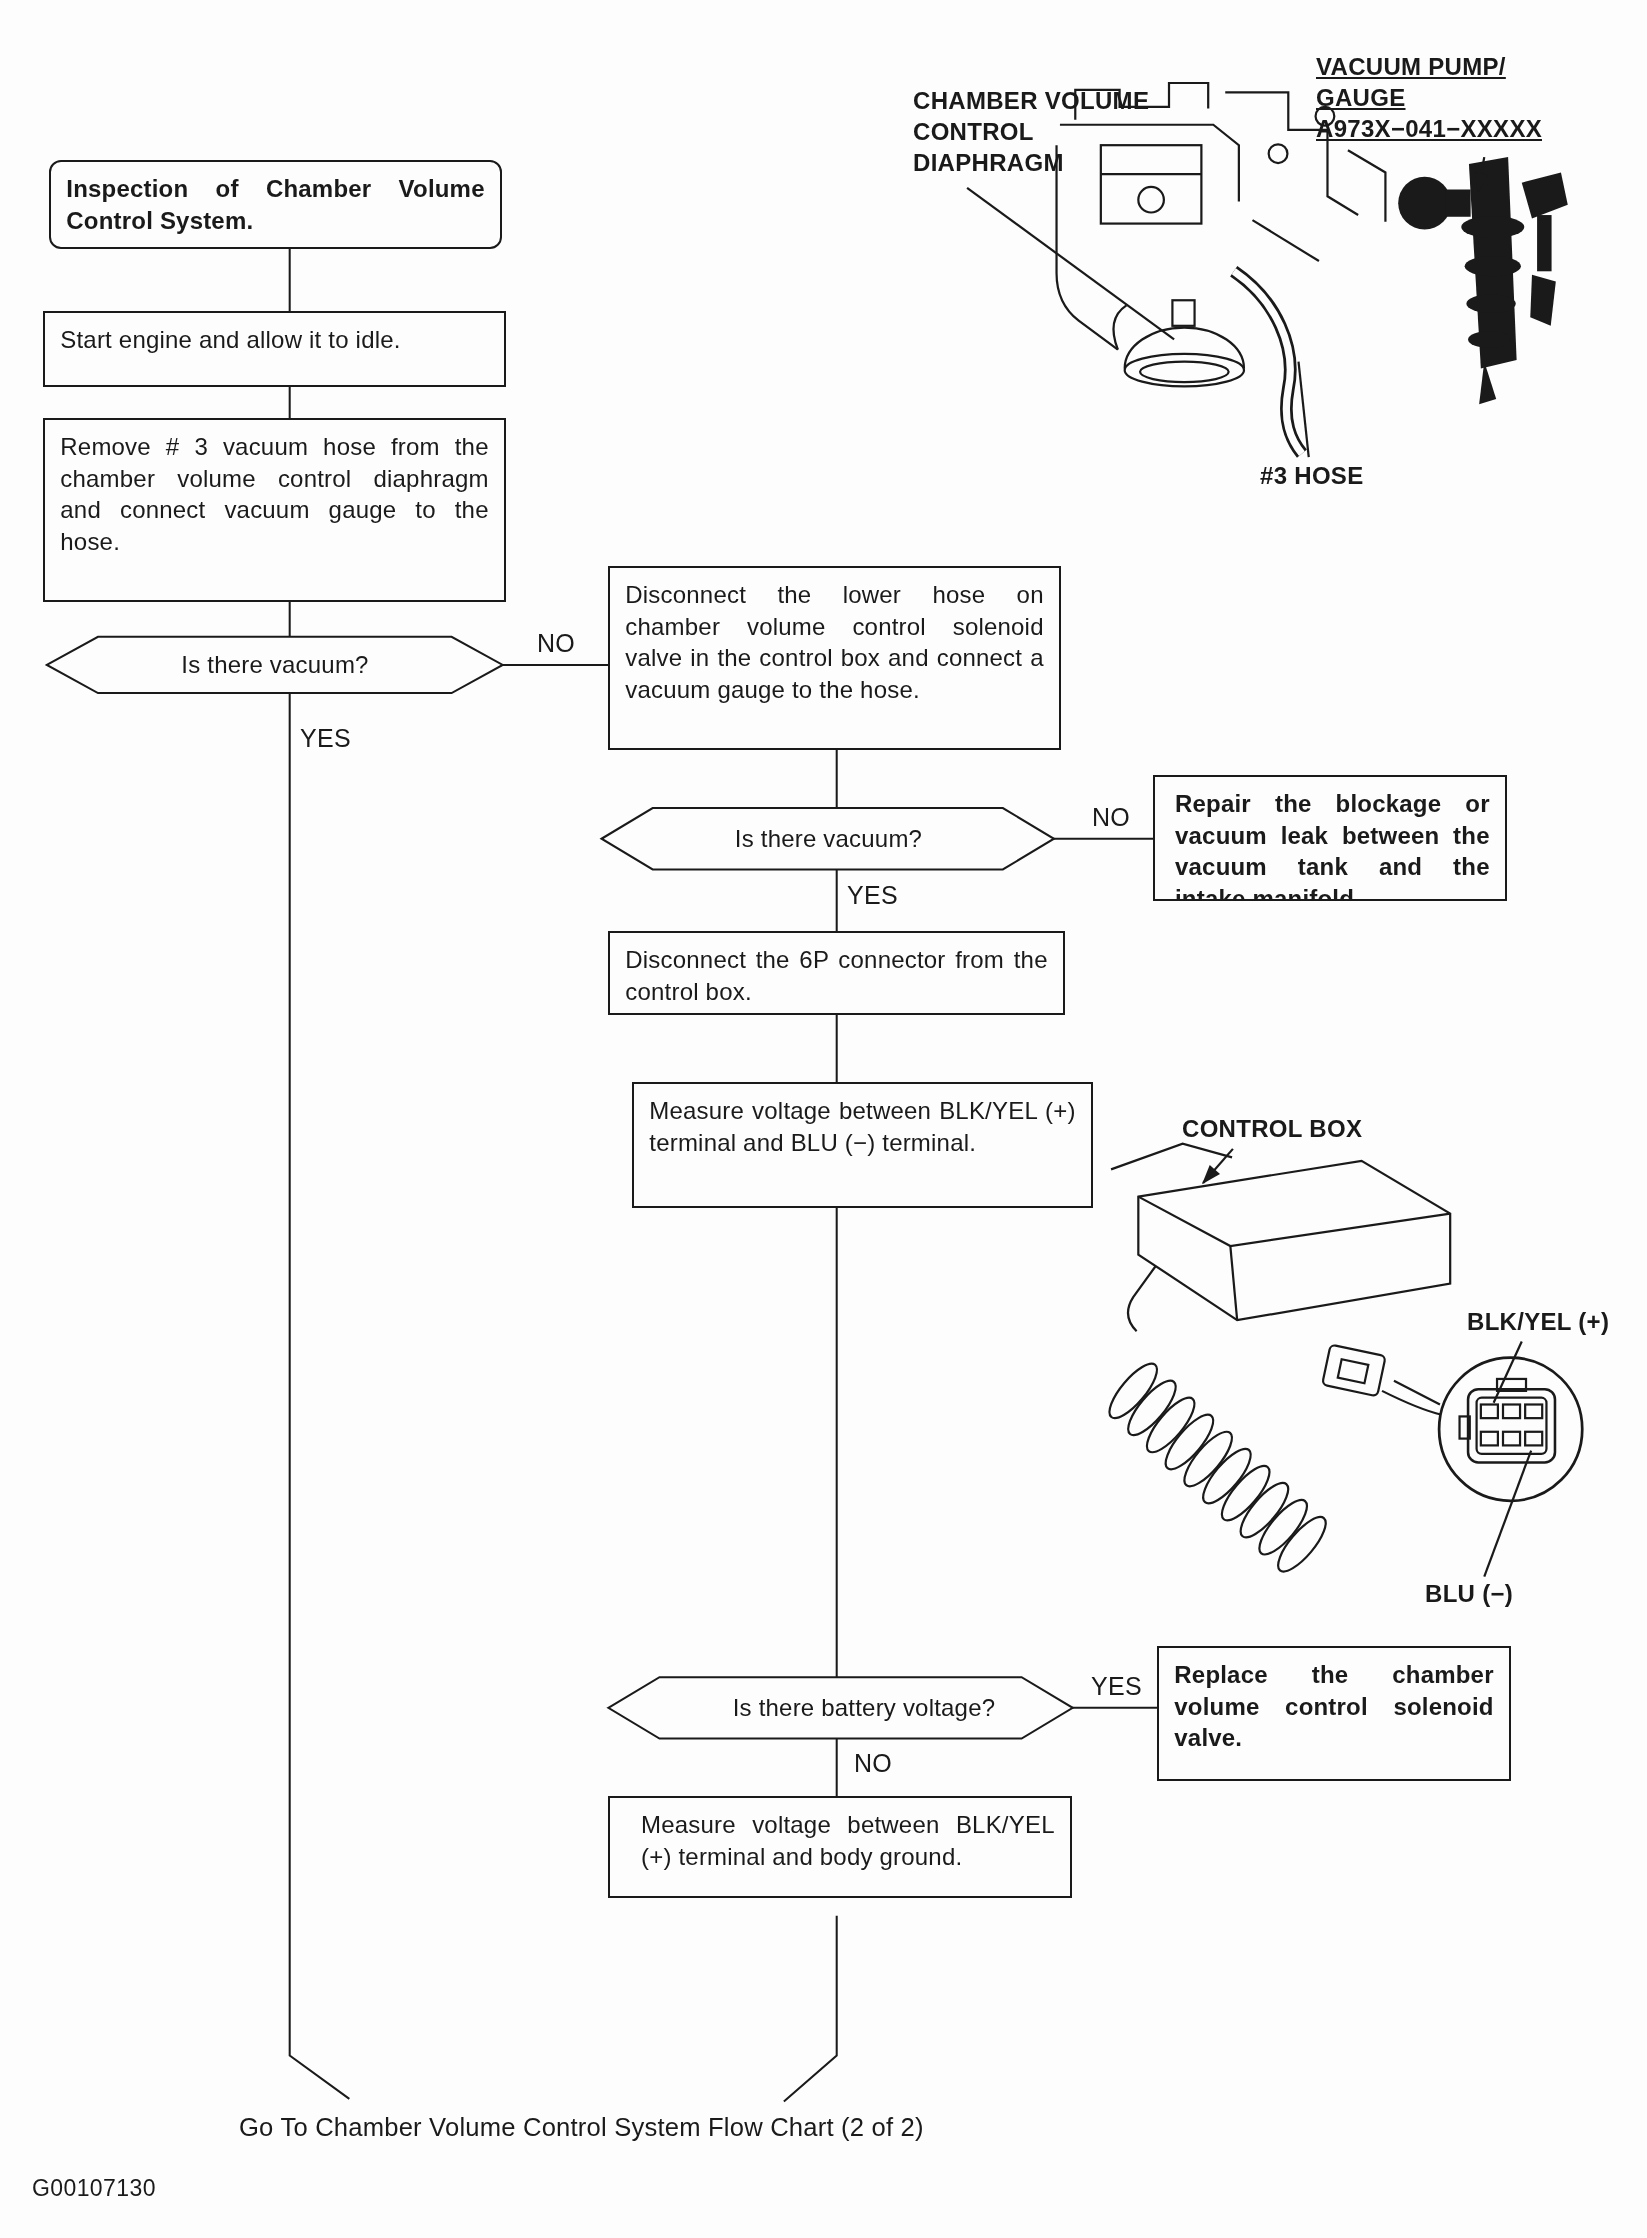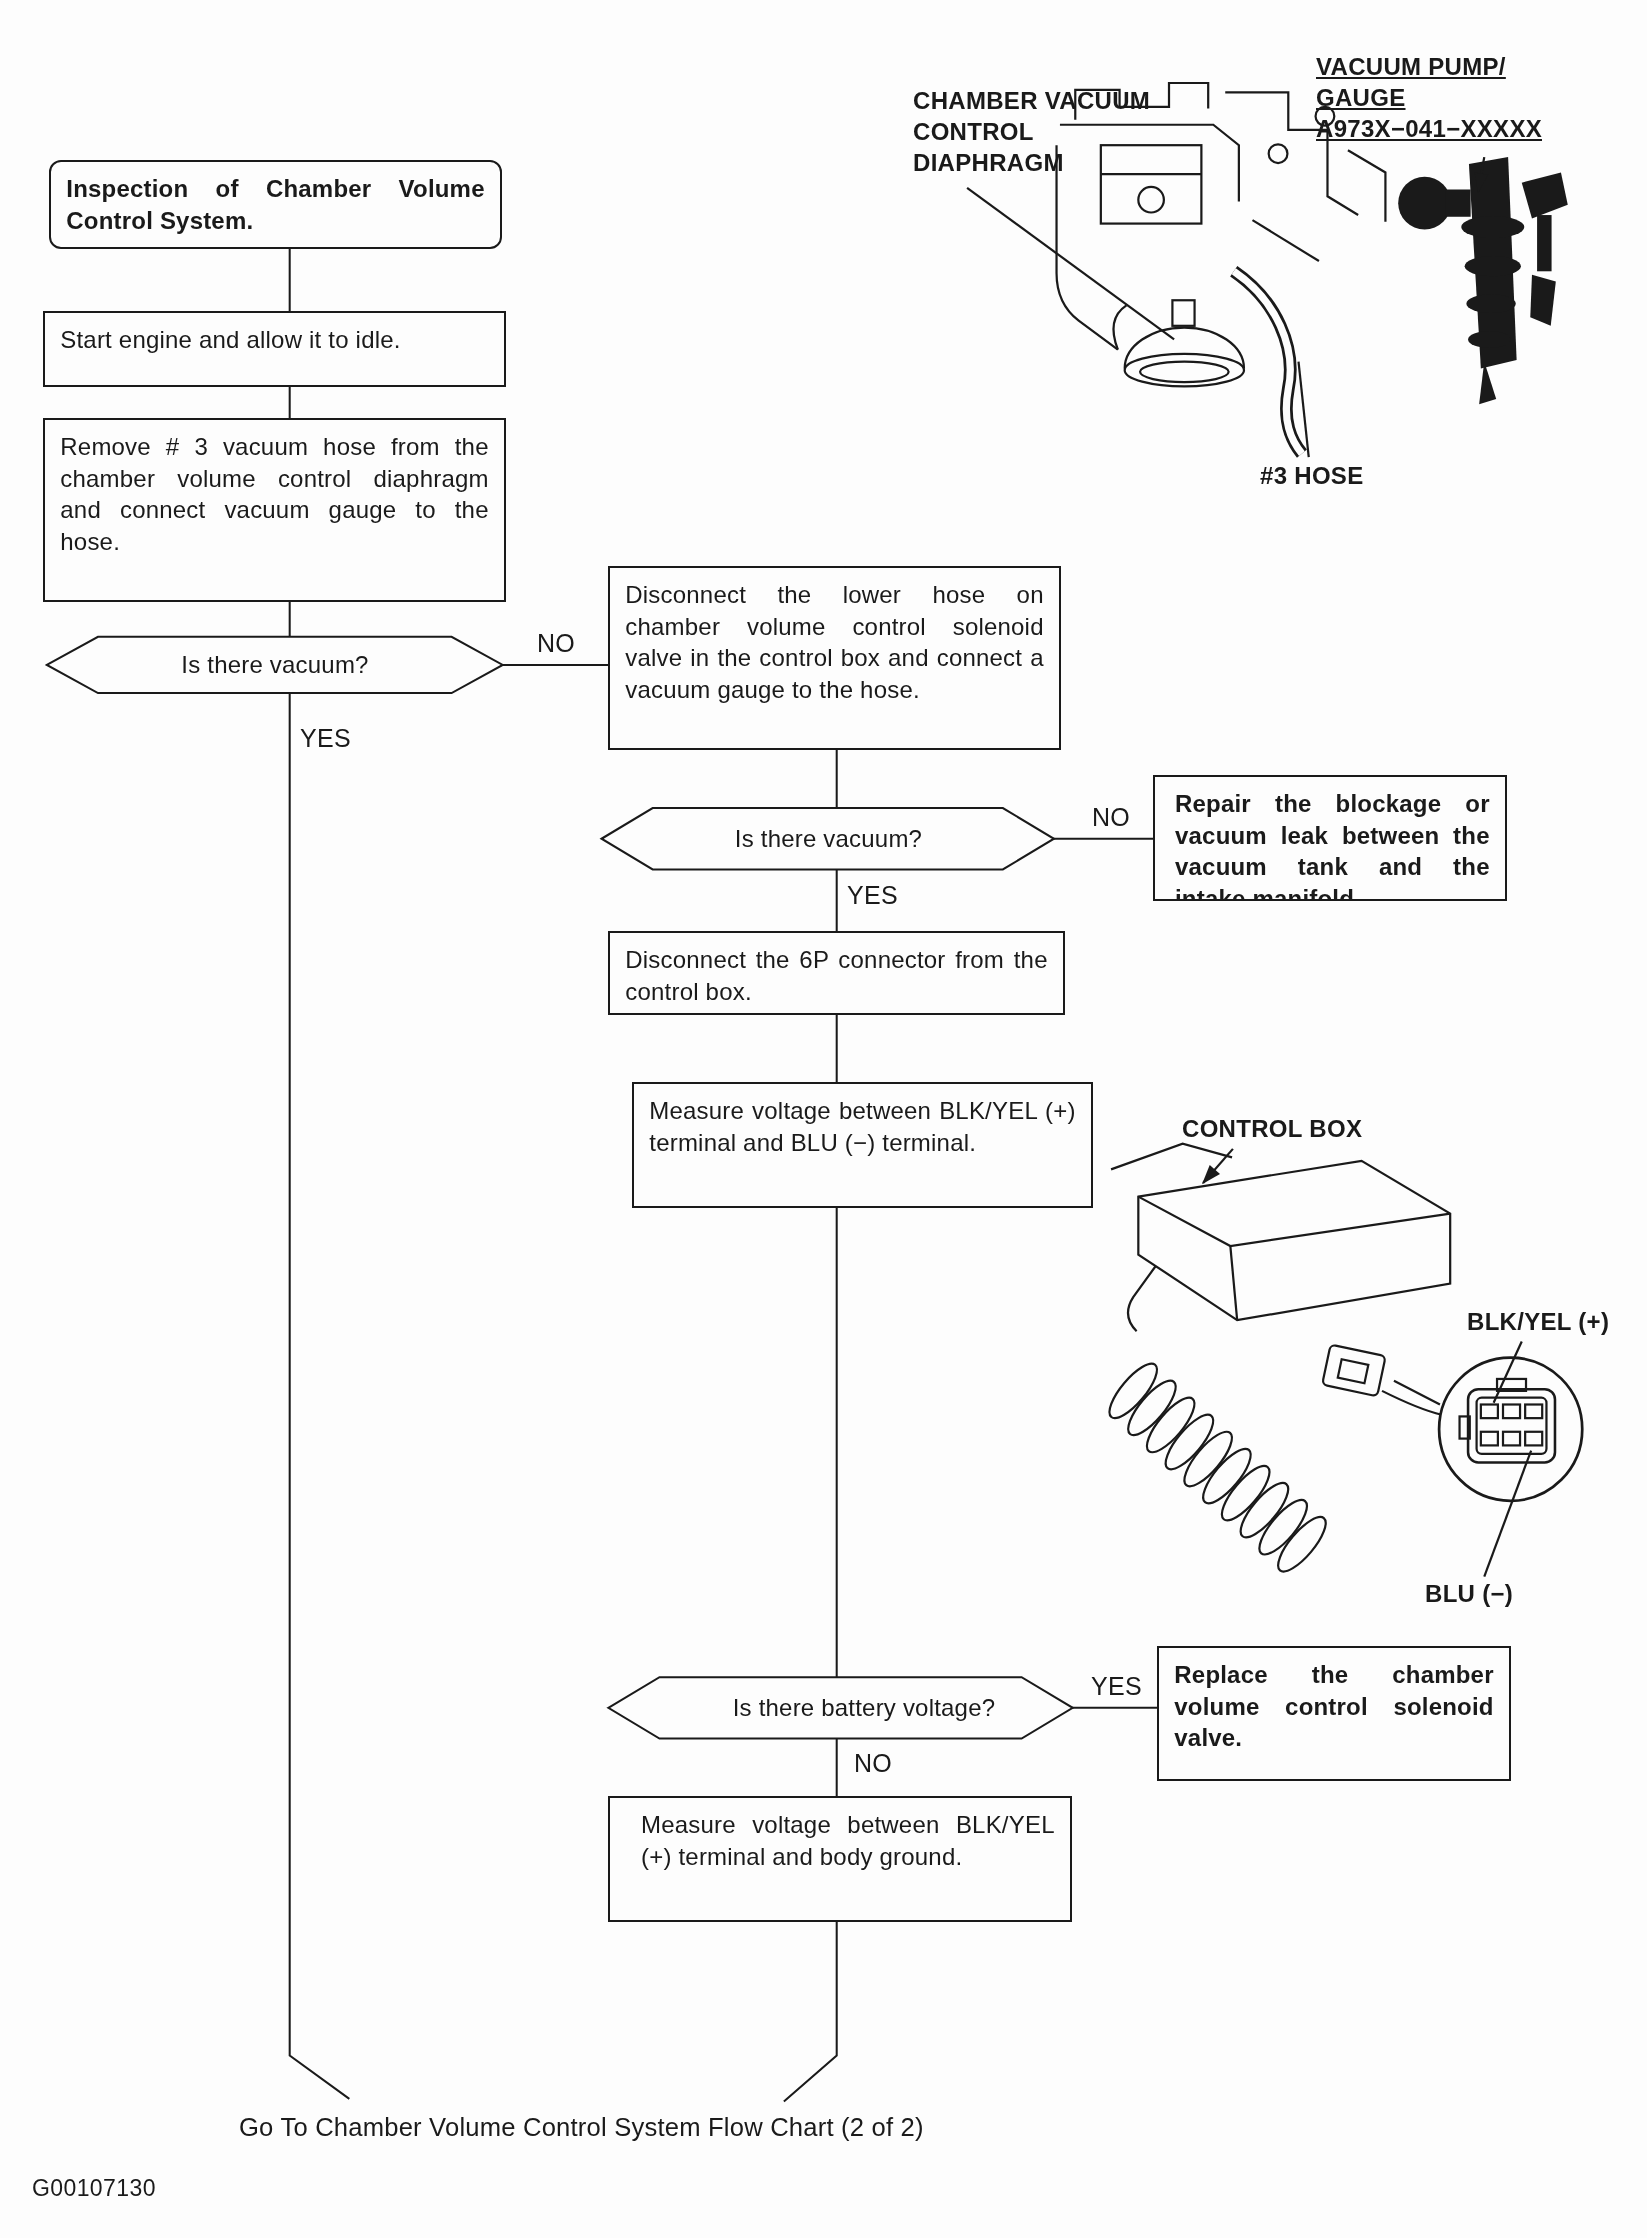--- a/index.html
+++ b/index.html
@@ -26,21 +26,21 @@
     overflow:hidden;
   }
   .b1 { left:49px;  top:160px;  width:453px; height:89px; font-weight:600;border-radius:12px; }
   .b2 { left:43px;  top:311px;  width:463px; height:76px;  text-align:left; }
   .b3 { left:43px;  top:418px;  width:463px; height:184px; }
   .b4 { left:608px; top:566px;  width:453px; height:184px; }
   .b5 { left:1153px;top:775px;  width:354px; height:126px; font-weight:600;padding-left:20px; }
   .b6 { left:608px; top:931px; width:457px; height:84px;  }
   .b7 { left:632px; top:1082px; width:461px; height:126px; }
   .b8 { left:1157px;top:1646px; width:354px; height:135px; font-weight:600; }
-  .b9 { left:608px; top:1796px; width:464px; height:126px;padding-left:31px; }
+  .b9 { left:608px; top:1796px; width:464px; height:102px;padding-left:31px; }
 
   .hex {
     position:absolute;
     display:flex; align-items:center; justify-content:center;
     font-size:24px; letter-spacing:0.2px;
   }
   .h1 { left:47px;  top:637px;  width:456px; height:56px; }
   .h2 { left:602px; top:808px;  width:453px; height:61px; }
   .h3 { left:632px; top:1677px; width:464px; height:61px; }
 
@@ -201,21 +201,21 @@
   <div class="hex h3">Is there battery voltage?</div>
 
   <span class="lbl no1">NO</span>
   <span class="lbl yes1">YES</span>
   <span class="lbl no2">NO</span>
   <span class="lbl yes2">YES</span>
   <span class="lbl yes3">YES</span>
   <span class="lbl no3">NO</span>
 
   <div class="calloutLabel diaphragmLabel">
-    <div>CHAMBER VACUUM</div>
+    <div>CHAMBER VOLUME</div>
     <div>CONTROL</div>
     <div>DIAPHRAGM</div>
   </div>
   <div class="calloutLabel pumpLabel">
     <div>VACUUM PUMP/</div>
     <div>GAUGE</div>
     <div>A973X−041−XXXXX</div>
   </div>
   <div class="calloutLabel hoseLabel">#3 HOSE</div>
   <div class="calloutLabel controlBoxLabel">CONTROL BOX</div>

